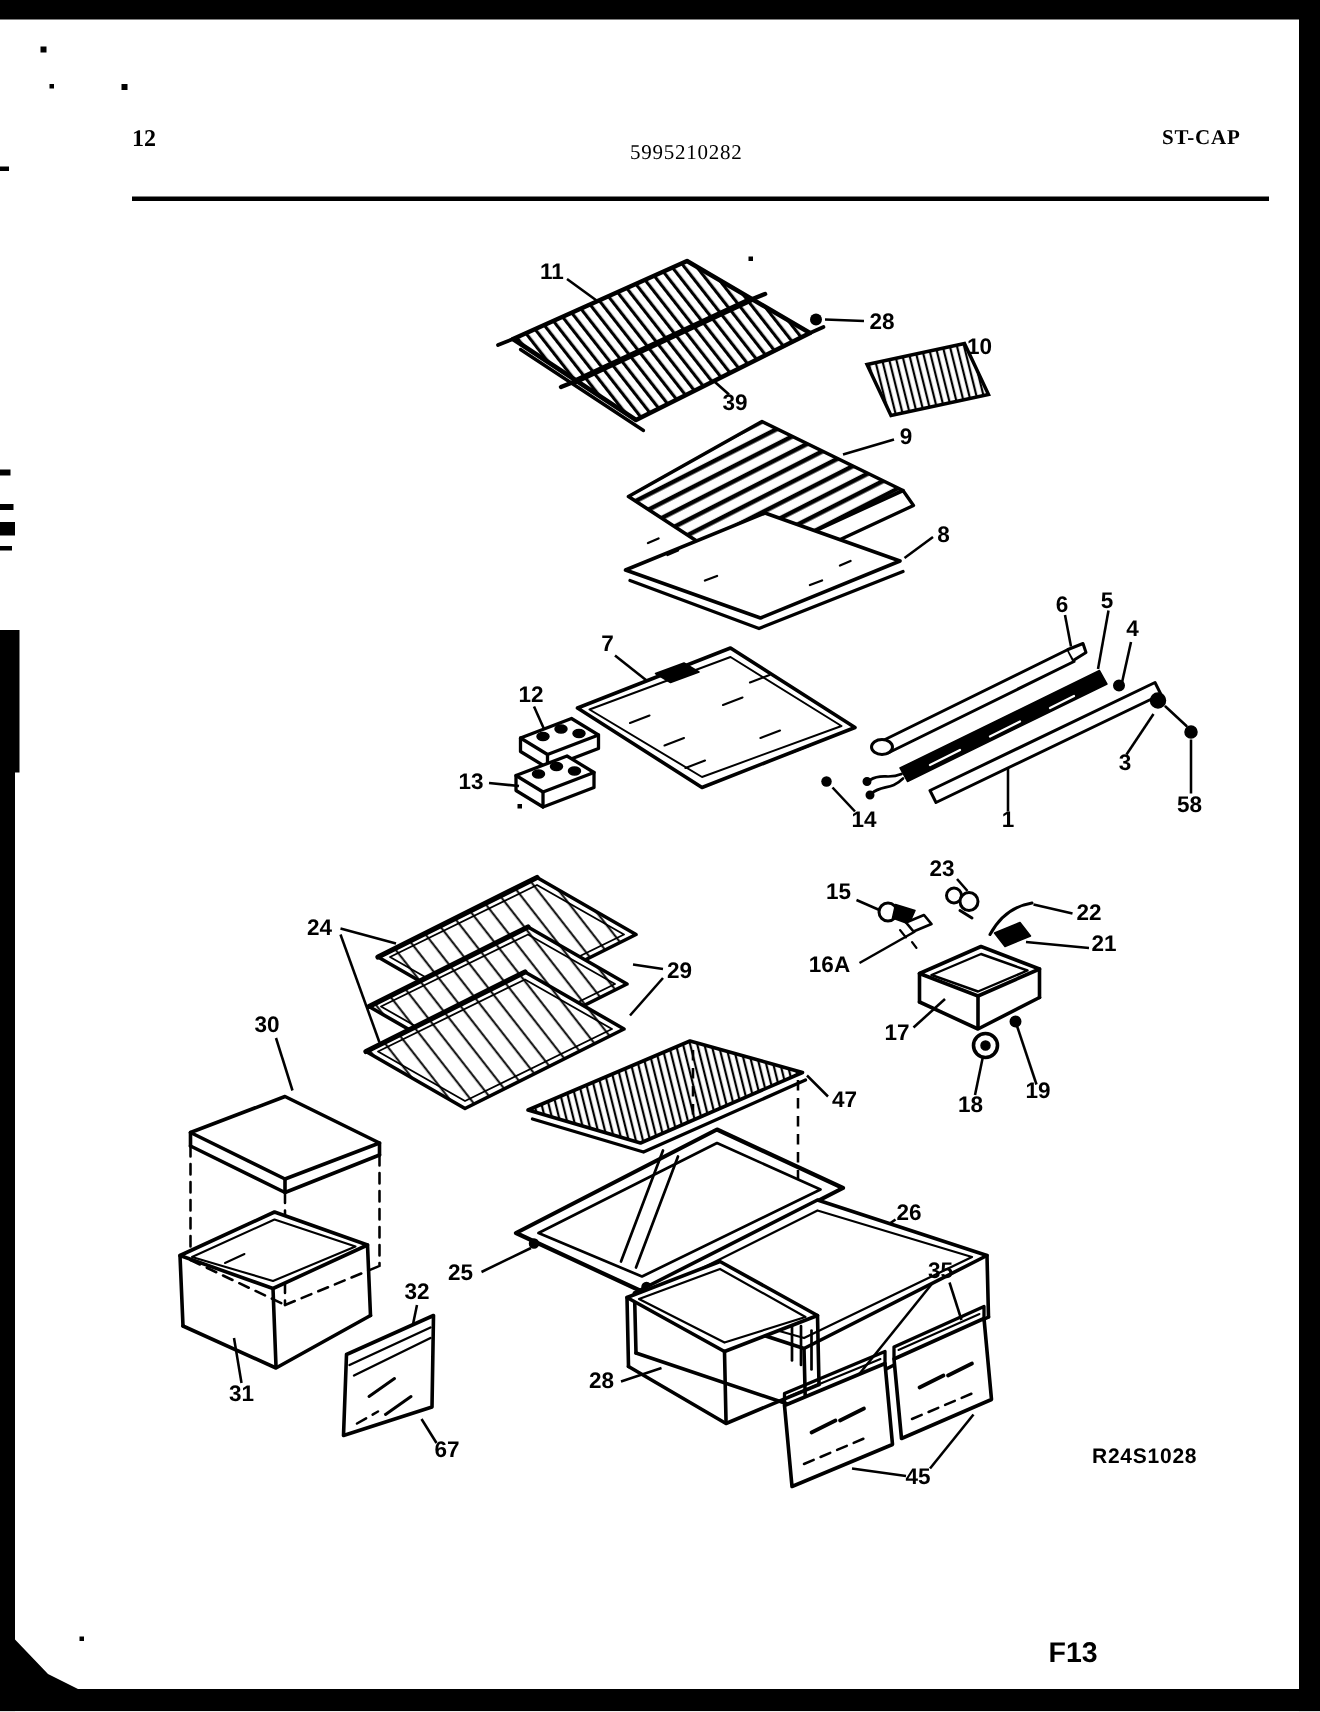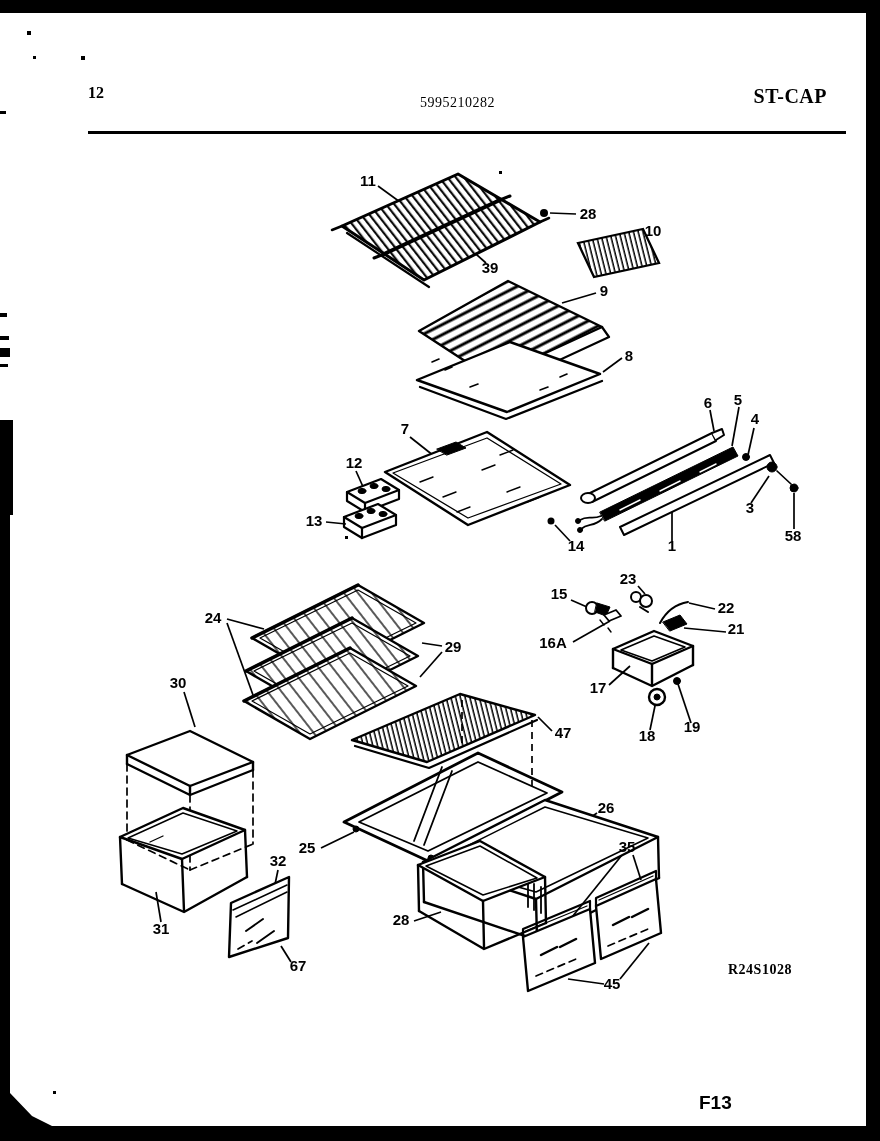--- a/index.html
+++ b/index.html
@@ -1,23 +1,23 @@
 <!DOCTYPE html>
 <html><head>
 <meta charset="utf-8">
 <style>
   html,body{margin:0;padding:0;background:#fff;}
   .page{position:relative;width:880px;height:1141px;background:#fff;overflow:hidden;
         font-family:"Liberation Serif",serif;color:#000;}
   .abs{position:absolute;white-space:nowrap;}
   .h-page{left:88px;top:84px;font-weight:bold;font-size:16px;}
   .h-doc{left:420px;top:95px;font-weight:normal;font-size:14px;letter-spacing:.5px;}
-  .h-sec{right:53px;top:85px;font-weight:bold;font-size:20px;letter-spacing:.5px;margin-left:18px;}
+  .h-sec{right:53px;top:85px;font-weight:bold;font-size:14px;letter-spacing:.5px;margin-left:18px;}
   .rule{left:88px;top:131px;width:758px;height:3px;background:#000;}
-  .f-code{left:728px;top:962px;font-family:Liberation Serif, serif;font-weight:bold;font-size:14px;letter-spacing:.5px;}
+  .f-code{left:728px;top:962px;font-family:Liberation Sans, sans-serif;font-weight:bold;font-size:14px;letter-spacing:.5px;}
   .f-page{left:699px;top:1092px;font-family:"Liberation Sans",sans-serif;font-weight:bold;font-size:19px;text-align:right;}
   svg.diagram{position:absolute;left:0;top:0;}
   .co text{font-family:"Liberation Sans",sans-serif;font-weight:bold;font-size:15px;fill:#000;text-anchor:middle;}
   .ld line{stroke:#000;stroke-width:1.7;}
   .art{stroke:#000;stroke-linejoin:round;stroke-linecap:round;}
   .dash{stroke:#000;stroke-width:1.7;stroke-dasharray:7 5;fill:none;}
 </style>
 </head>
 <body>
 

